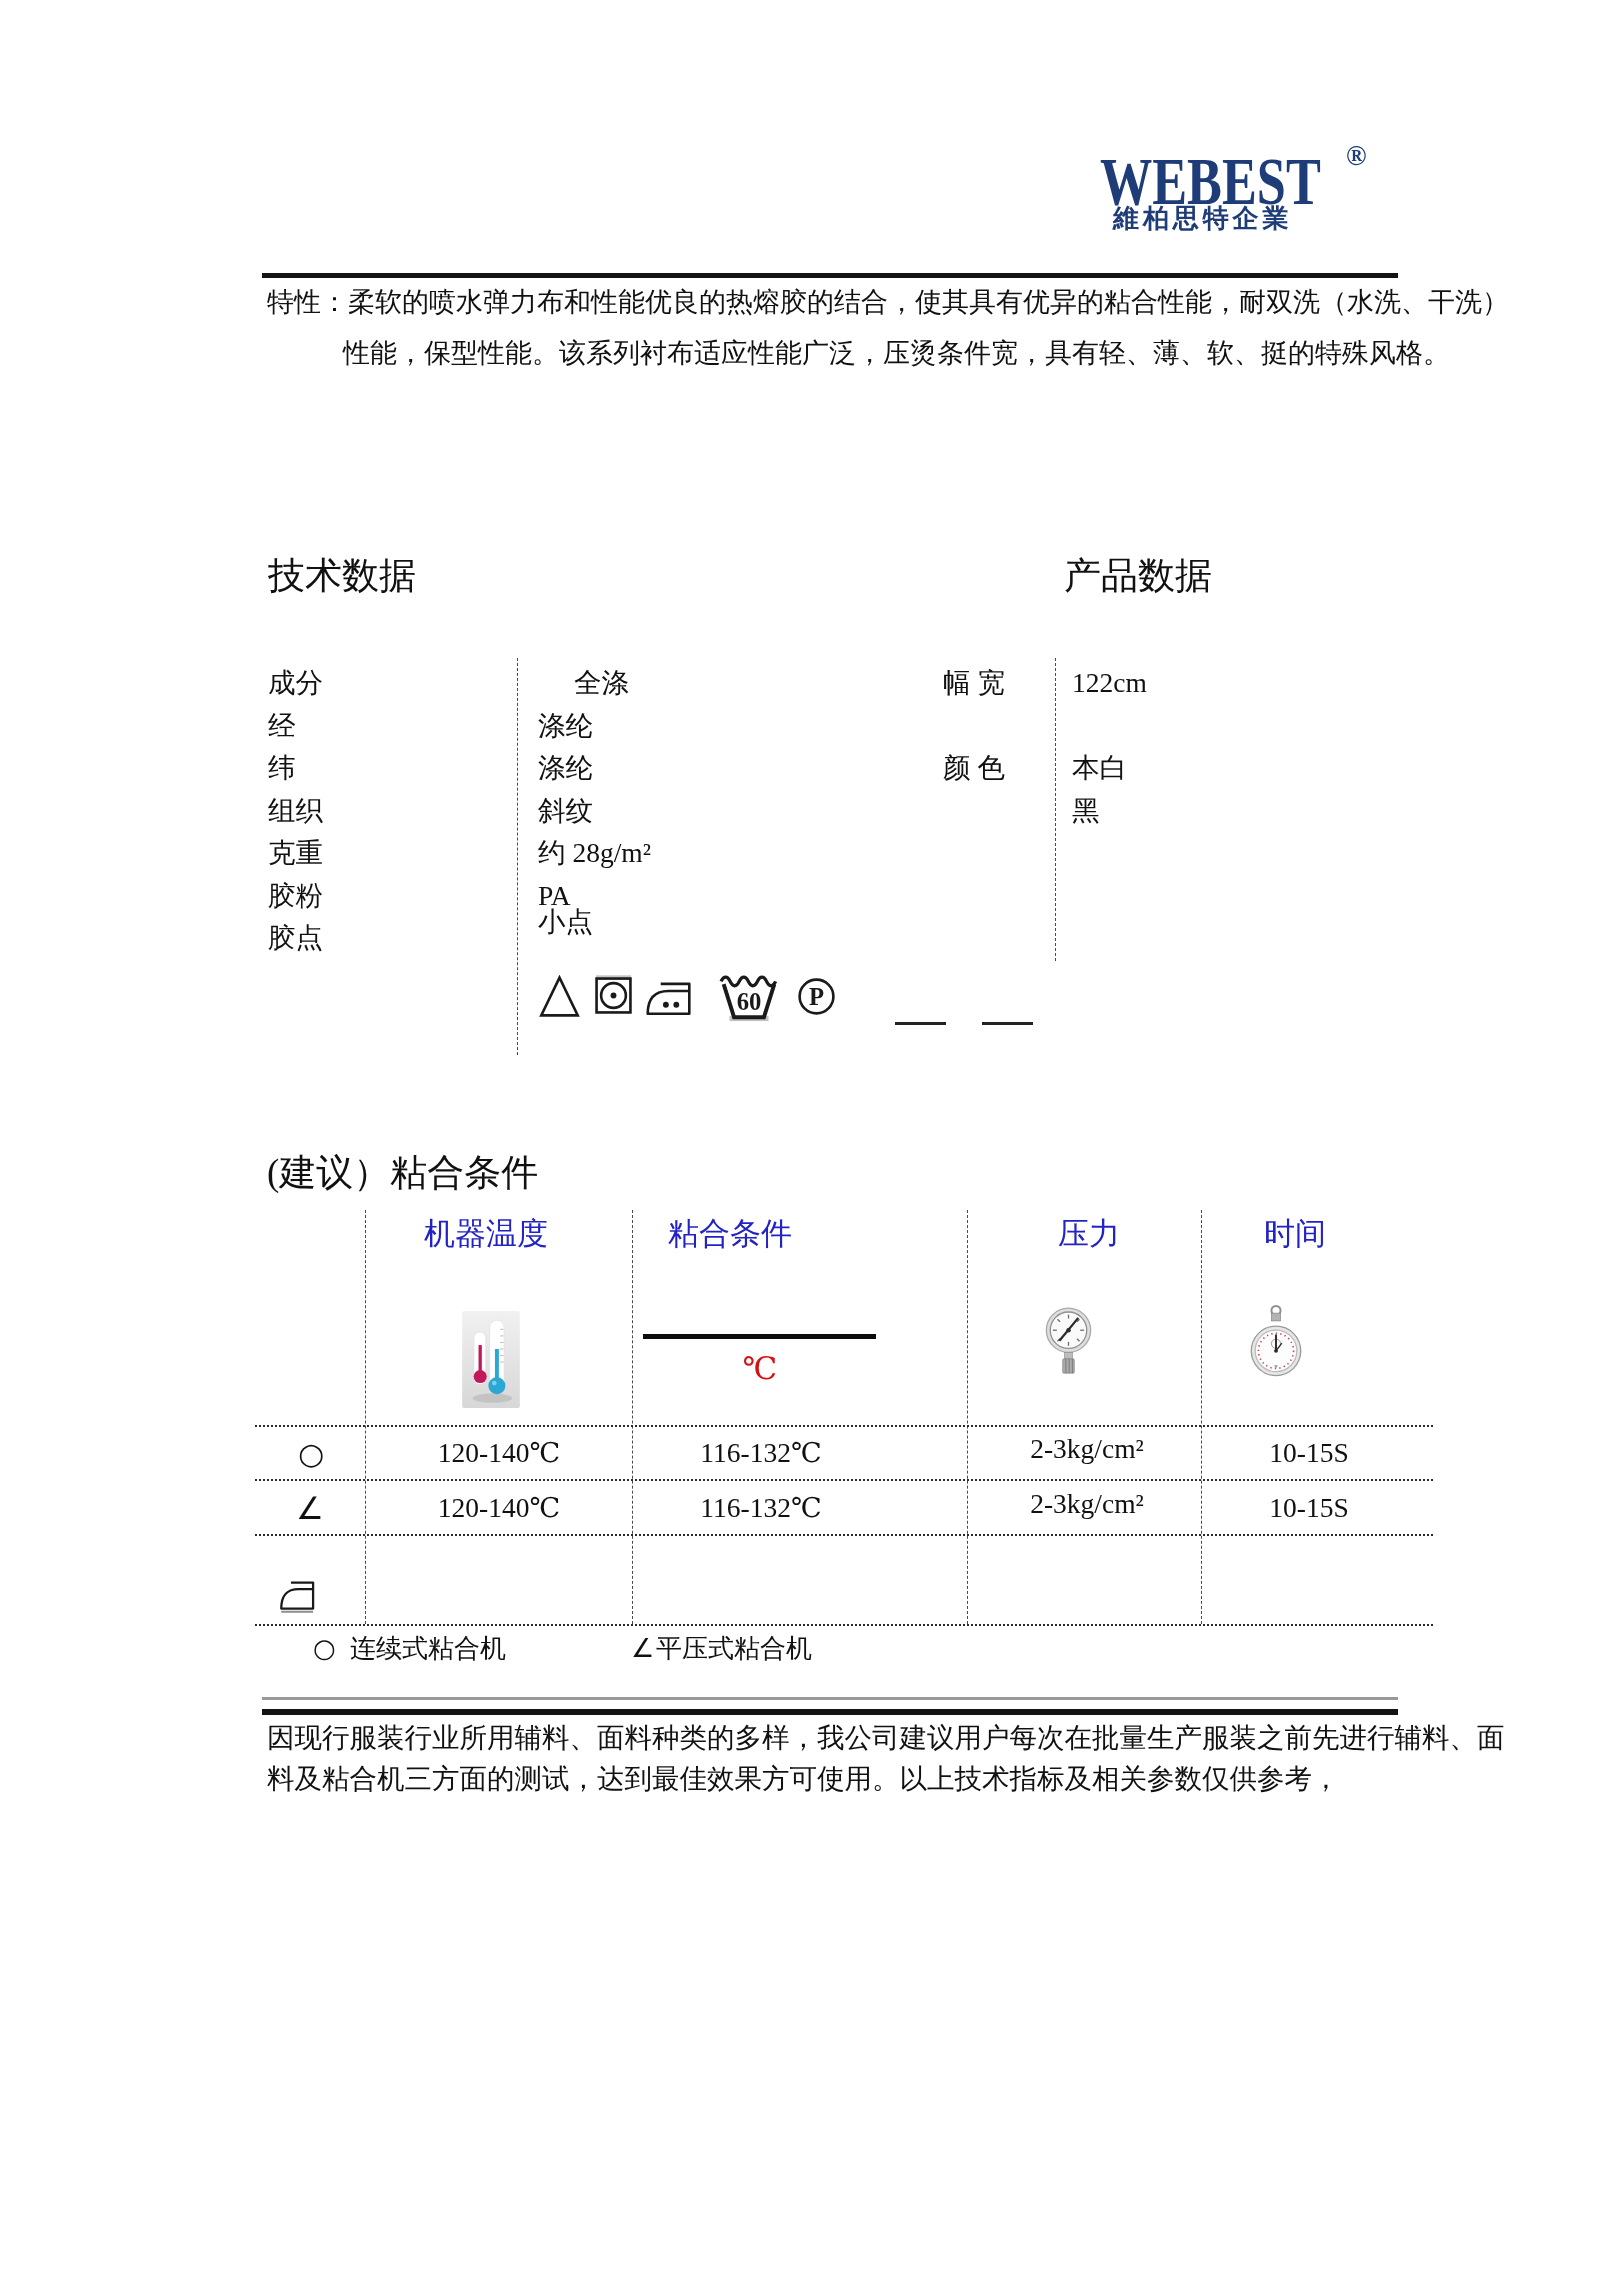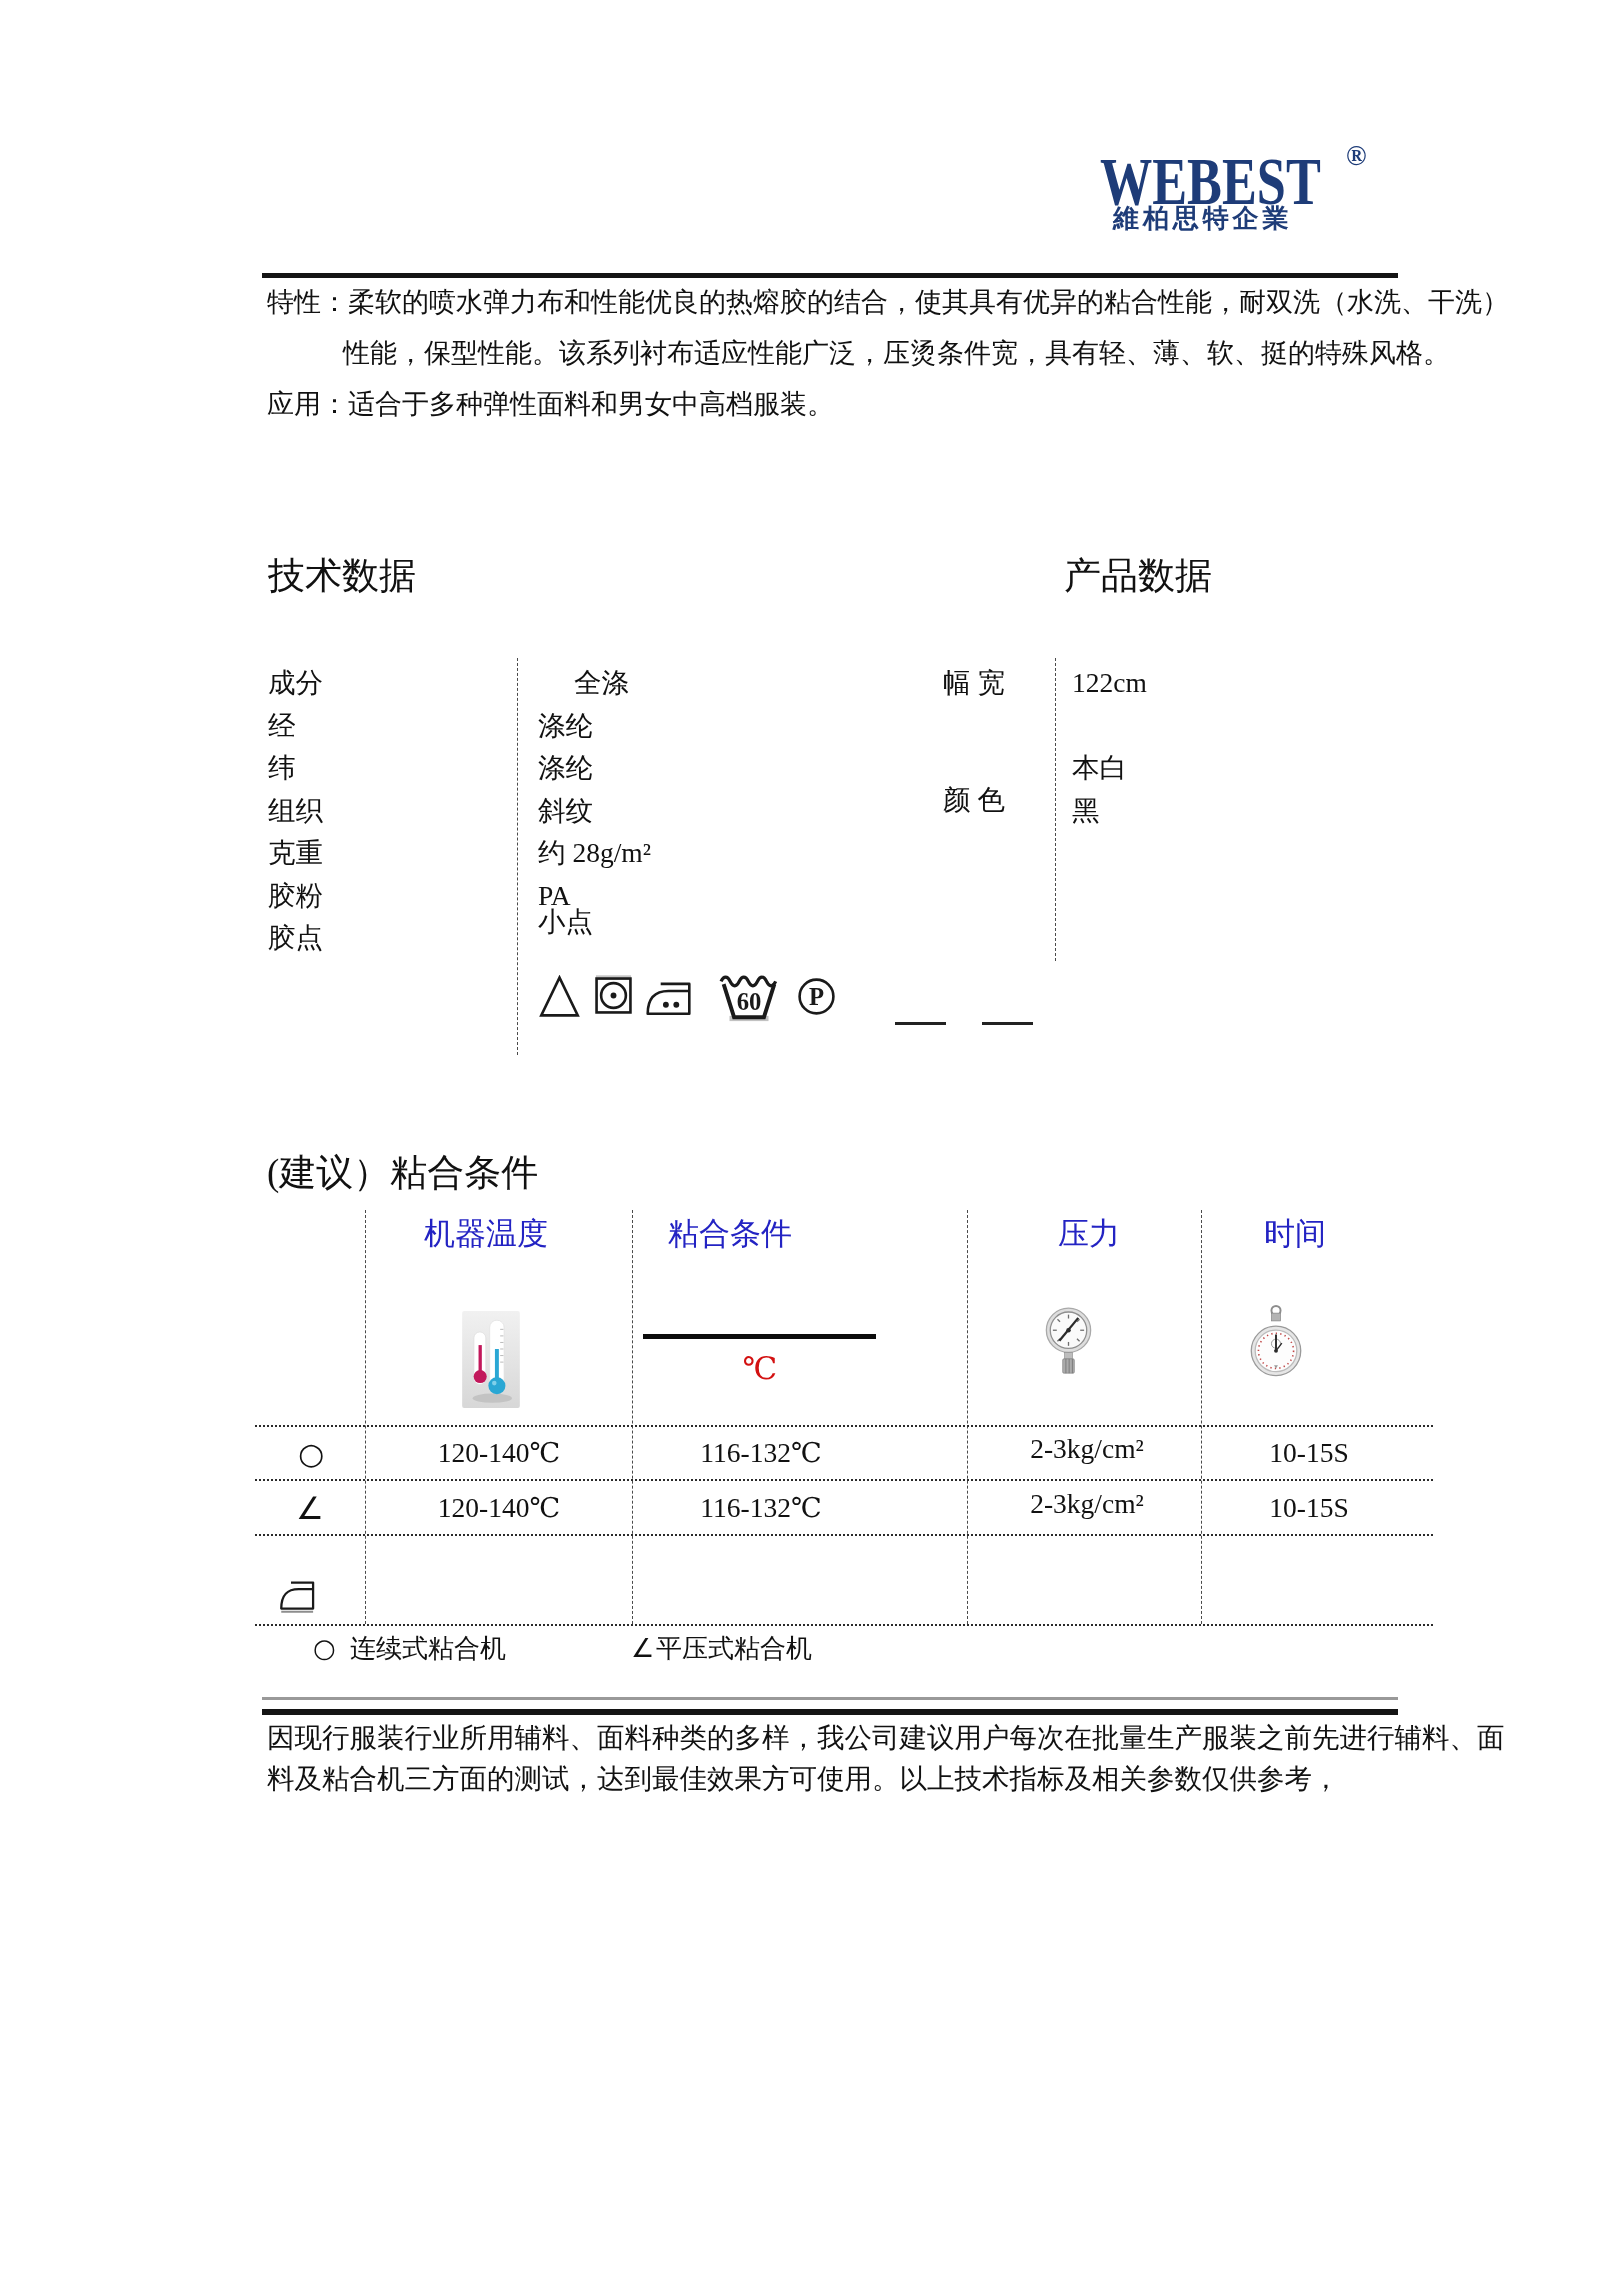--- a/index.html
+++ b/index.html
@@ -32,21 +32,20 @@
 
 
   <div class="r brand" style="left:1100px;top:148px;">WEBEST</div>
   <div class="r regmark" style="left:1346px;top:140px;">®</div>
   <div class="r company" style="left:1113px;top:204px;">維柏思特企業</div>
 
   <div class="hr" style="left:262px;top:273px;width:1136px;height:4.6px;"></div>
 
   <div class="r body-text" style="left:267px;top:287px;">特性：柔软的喷水弹力布和性能优良的热熔胶的结合，使其具有优异的粘合性能，耐双洗（水洗、干洗）</div>
   <div class="r body-text" style="left:343px;top:338px;">性能，保型性能。该系列衬布适应性能广泛，压烫条件宽，具有轻、薄、软、挺的特殊风格。</div>
-  <div class="r body-text" style="left:267px;top:389px;">应用：适合于多种弹性面料和男女中高档服装。</div>
 
   <div class="r h2" style="left:268px;top:555px;">技术数据</div>
   <div class="r h2" style="left:1064px;top:555px;">产品数据</div>
 
   <div class="vdash" style="left:517px;top:658px;height:397px;"></div>
   <div class="vdash" style="left:1055px;top:658px;height:303px;"></div>
 
   <div class="r cell" style="left:268px;top:667px;">成分</div>
   <div class="r cell" style="left:538px;top:667px;margin-left:36px;">全涤</div>
   <div class="r cell" style="left:268px;top:710px;">经</div>
@@ -57,21 +56,21 @@
   <div class="r cell" style="left:538px;top:795px;">斜纹</div>
   <div class="r cell" style="left:268px;top:837px;">克重</div>
   <div class="r cell" style="left:538px;top:837px;">约 28g/m²</div>
   <div class="r cell" style="left:268px;top:880px;">胶粉</div>
   <div class="r cell" style="left:538px;top:880px;">PA</div>
   <div class="r cell" style="left:268px;top:922px;">胶点</div>
   <div class="r cell" style="left:538px;top:906px;">小点</div>
 
   <div class="r cell" style="left:943px;top:667px;">幅 宽</div>
   <div class="r cell" style="left:1072px;top:667px;">122cm</div>
-  <div class="r cell" style="left:943px;top:752px;margin-top:32px;">颜 色</div>
+  <div class="r cell" style="left:943px;top:752px;">颜 色</div>
   <div class="r cell" style="left:1072px;top:752px;">本白</div>
   <div class="r cell" style="left:1072px;top:795px;">黑</div>
 
   <div class="r" style="left:539px;top:975px;">
     <svg width="41" height="43" viewBox="0 0 62 66">
       <path d="M31 4 L59 62 L3 62 Z" fill="none" stroke="#1a1a1a" stroke-width="4"></path>
     </svg>
   </div>
   <div class="r" style="left:593px;top:974px;">
     <svg width="41" height="43" viewBox="0 0 62 66">

